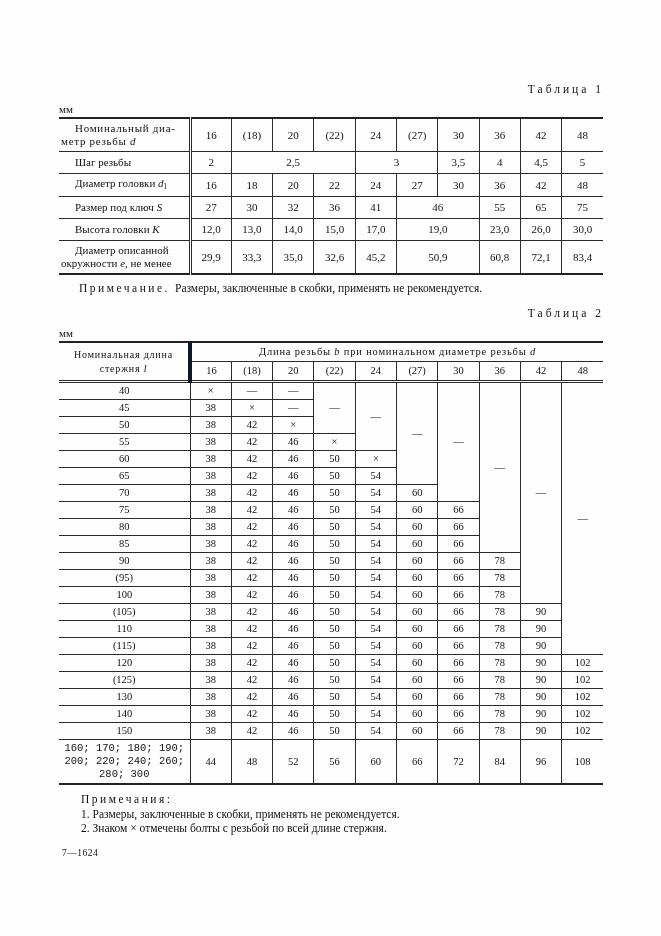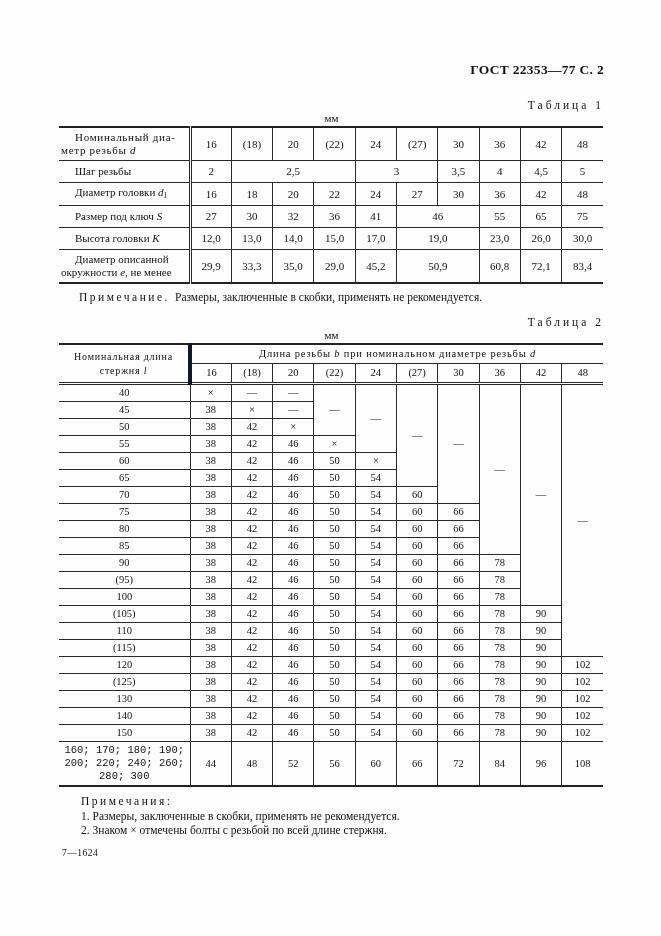--- a/index.html
+++ b/index.html
@@ -4,21 +4,21 @@
 <style>
   html,body{margin:0;padding:0;}
   body{
     width:661px;height:936px;background:#fefefe;color:#111;
     font-family:"Liberation Serif","DejaVu Serif",serif;
     position:relative;overflow:hidden;
   }
   .content{position:absolute;left:59px;top:0;width:545px;padding-top:62px;}
   .doc-header{text-align:right;font-weight:bold;font-size:13.5px;letter-spacing:0.3px;}
   .tcaption{text-align:right;font-size:11.5px;letter-spacing:3px;margin-top:21px;}
-  .unit{text-align:center;font-size:11px;margin:1px 0 2px 0;}
+  .unit{font-size:11px;margin:8px 0 2px 0;}
   table.gtab{
     border-collapse:collapse;table-layout:fixed;width:544px;
     border-top:2px solid #222;border-bottom:2px solid #222;
   }
   .gtab col.c-label{width:131px;}
   .gtab col.c-data{width:41.3px;}
   .gtab td{border-top:1px solid #2a2a2a;border-left:1px solid #2a2a2a;
     text-align:center;vertical-align:middle;}
   .gtab td:first-child{border-left:0;margin-left:20px;}
   
@@ -45,21 +45,20 @@
   .sp-label{letter-spacing:2.5px;}
   .note-text{margin-left:5px;margin-top:36px;}
   .notes2{font-size:11.5px;margin-top:7px;padding-left:22px;line-height:14.5px;}
   .doc-footer{position:absolute;left:62px;top:848px;font-size:9.5px;letter-spacing:0.5px;}
 </style>
 </head>
 <body>
 
 <div class="content">
 
-  <div class="doc-header">ГОСТ 22353—77 С. 2</div>
 
   <div class="tcaption">Таблица 1</div>
   <div class="unit">мм</div>
 
   <table class="gtab t1">
     <colgroup>
       <col class="c-label">
         <col class="c-data">
         <col class="c-data">
         <col class="c-data">
@@ -130,21 +129,21 @@
           <td colspan="2">19,0</td>
           <td>23,0</td>
           <td>26,0</td>
           <td>30,0</td>
         </tr>
         <tr>
           <td class="label"><span>Диаметр описанной окружности </span><i>e</i><span>, не менее</span></td>
           <td>29,9</td>
           <td>33,3</td>
           <td>35,0</td>
-          <td>29,0</td>
+          <td>32,6</td>
           <td>45,2</td>
           <td colspan="2">50,9</td>
           <td>60,8</td>
           <td>72,1</td>
           <td>83,4</td>
         </tr>
       </tbody>
   </table>
 
   <p class="note1"><span class="sp-label">Примечание.</span><span class="note-text">Размеры, заключенные в скобки, применять не рекомендуется.</span></p>

